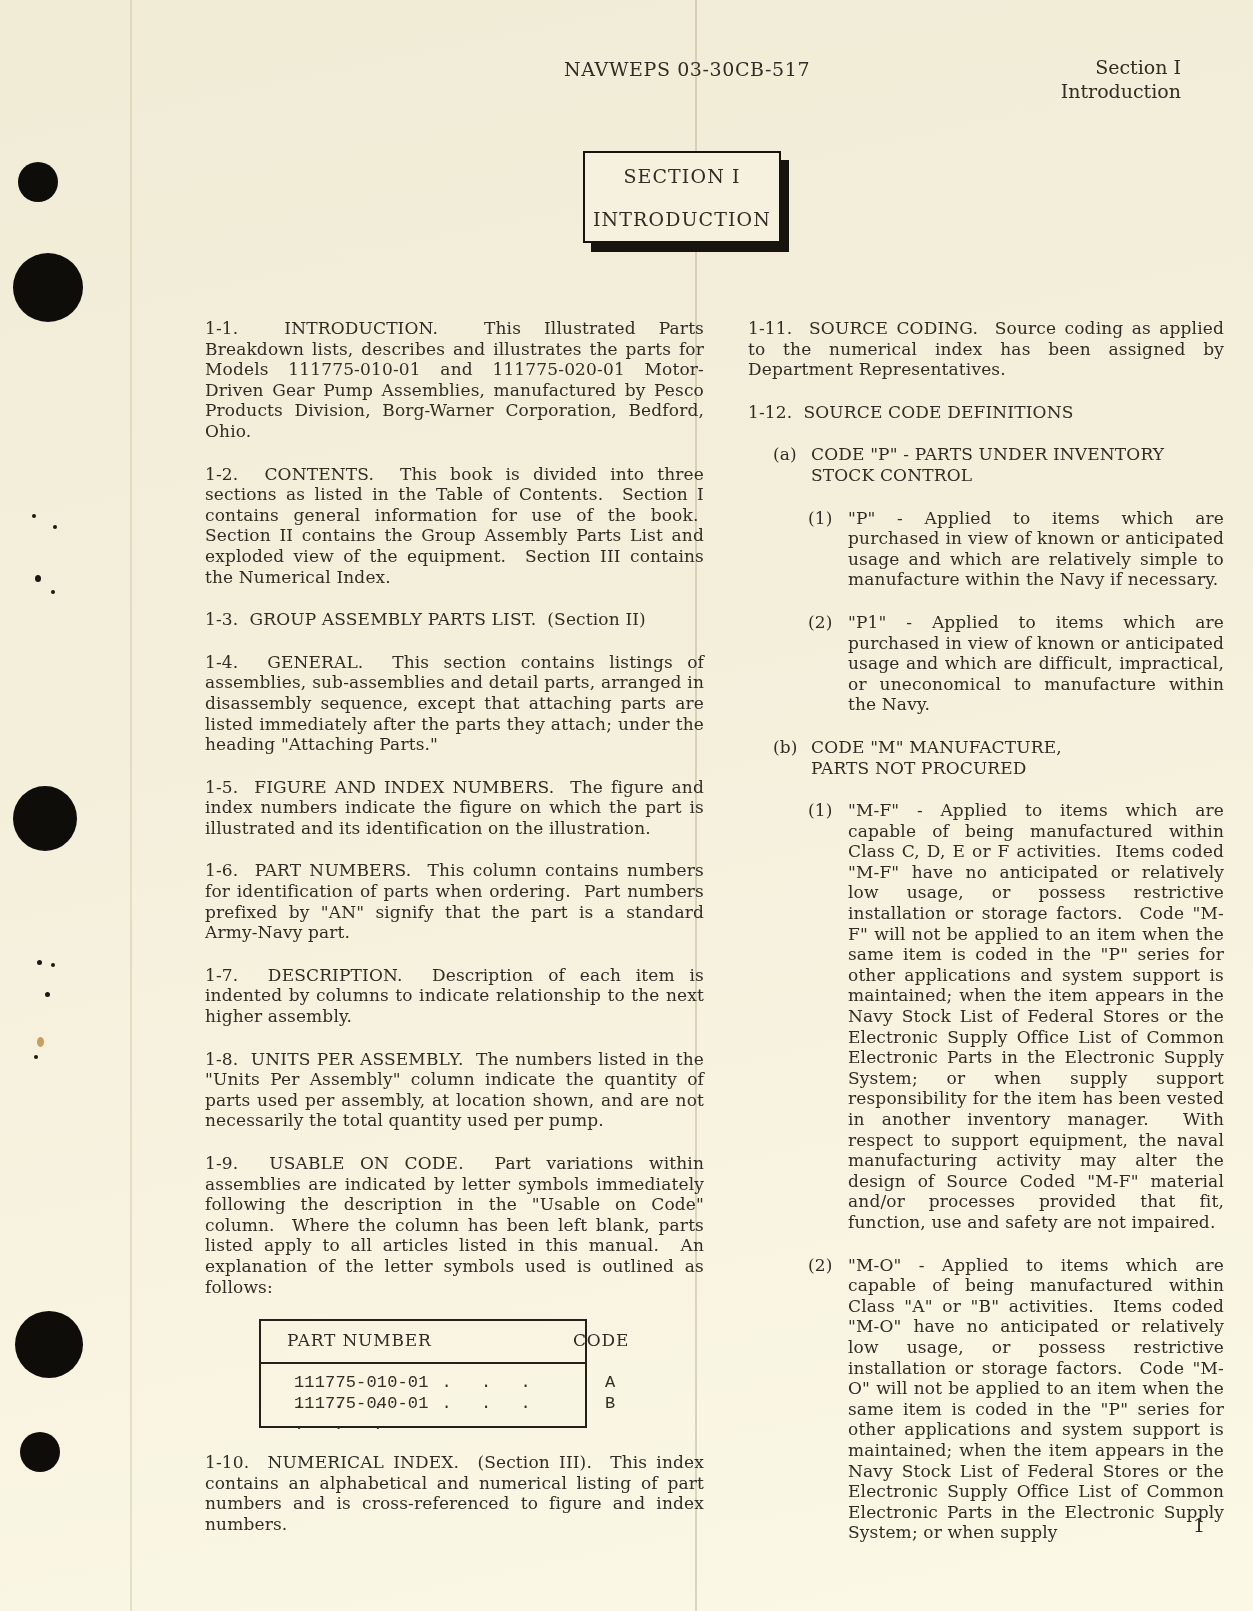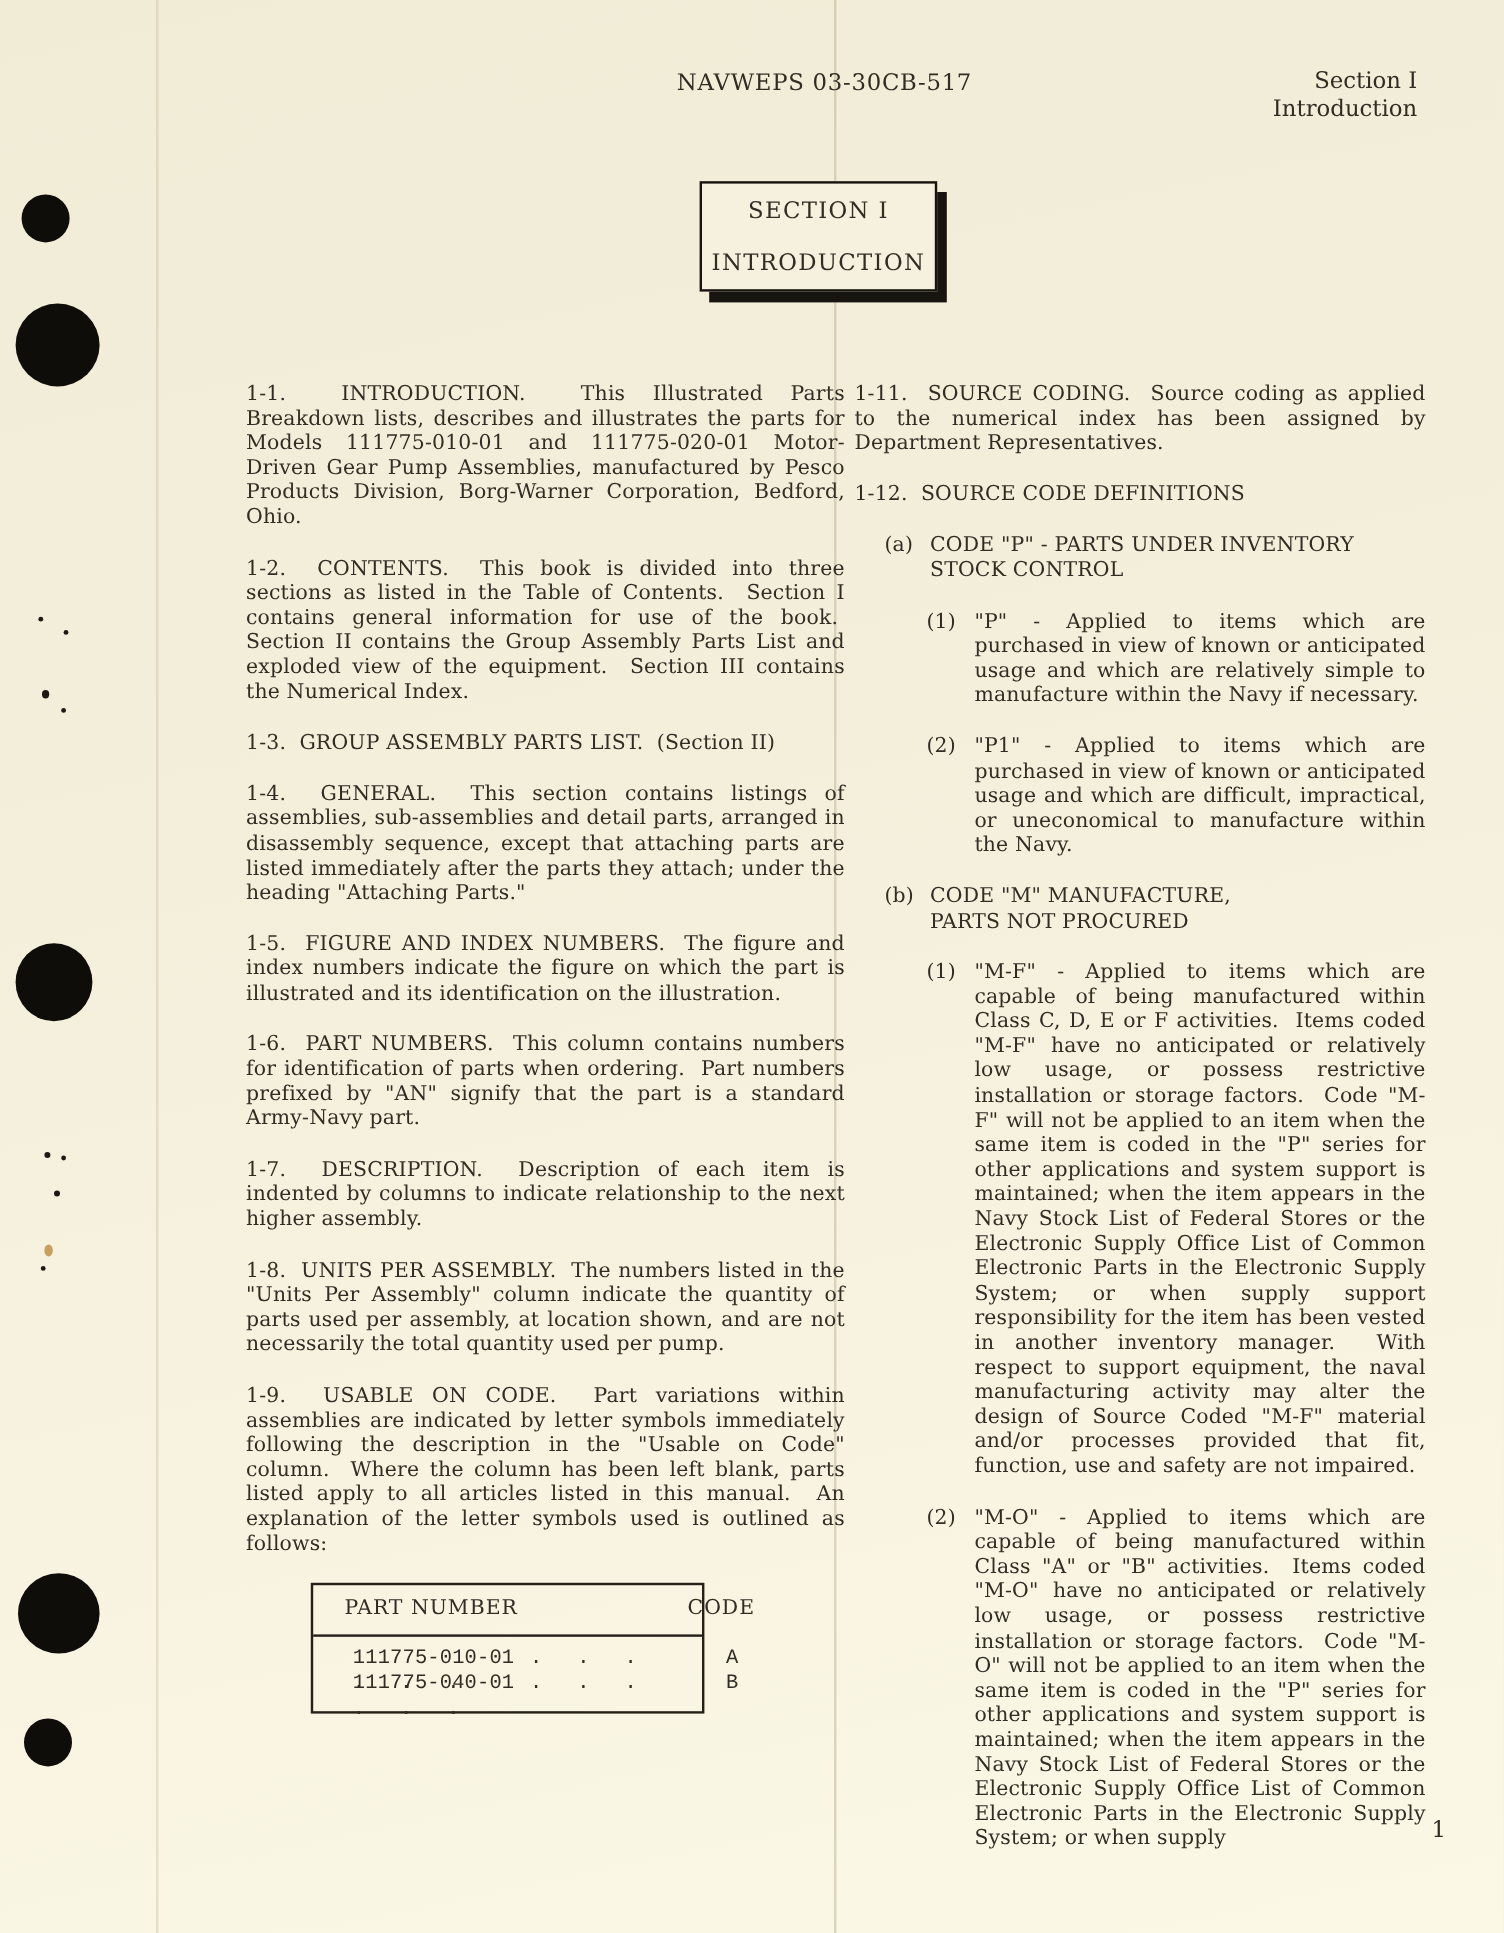--- a/index.html
+++ b/index.html
@@ -28,21 +28,21 @@
   .section-box{
     position:absolute;left:583px;top:151px;width:194px;height:88px;
     border:2.5px solid #17130e;background:#f6f1de;
     box-shadow:8px 9px 0 0 #17130e;
     display:flex;flex-direction:column;align-items:center;justify-content:center;gap:21px;
     font-size:19px;letter-spacing:1.1px;
   }
   
   .col{position:absolute;top:318px;font-size:17px;line-height:20.6px;letter-spacing:0.15px;}
   .col-left{left:165px;width:499px;margin-left:40px;}
-  .col-right{left:712px;width:476px;}
+  .col-right{left:748px;width:476px;}
   .block{margin:0 0 22px 0;}
   .para .ptext,.item .ptext{display:block;text-align:justify;white-space:pre-line;}
   .item{position:relative;}
   .item.lvl-a{padding-left:63px;}
   .item.lvl-a .ilabel{position:absolute;left:25px;top:0;}
   .item.lvl-1{padding-left:100px;}
   .item.lvl-1 .ilabel{position:absolute;left:60px;top:0;}
   
   .code-table{
     margin:20px 0 24px 54px;width:328px;box-sizing:border-box;
@@ -125,20 +125,23 @@
       <div class="code-table">
         <div class="thead">
           <span class="th th0">PART NUMBER</span>
           <span class="th th1">CODE</span>
         </div>
         <div class="tbody">
           <div class="trow"><span class="tpart">111775-010-01</span><span class="tleader">.  .  .  .  .  .</span><span class="tcode">A</span></div>
           <div class="trow"><span class="tpart">111775-040-01</span><span class="tleader">.  .  .  .  .  .</span><span class="tcode">B</span></div>
         </div>
       </div>
+      <div class="block para">
+        <span class="ptext">1-10.&nbsp; NUMERICAL INDEX.&nbsp; (Section III).&nbsp; This index contains an alphabetical and numerical listing of part numbers and is cross-referenced to figure and index numbers.</span>
+      </div>
     </div>
   <div class="col col-right" id="col-right">
       <div class="block para">
         <span class="ptext">1-11.&nbsp; SOURCE CODING.&nbsp; Source coding as applied to the numerical index has been assigned by Department Representatives.</span>
       </div>
       <div class="block para">
         <span class="ptext">1-12.&nbsp; SOURCE CODE DEFINITIONS</span>
       </div>
       <div class="block item lvl-a">
         <span class="ilabel">(a)</span>

